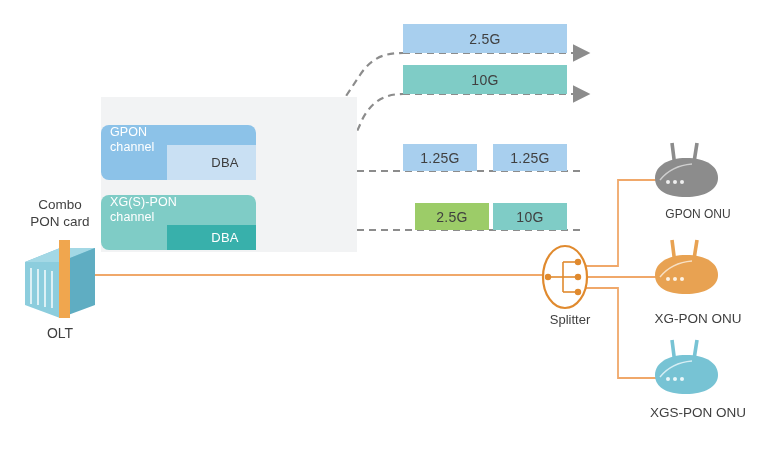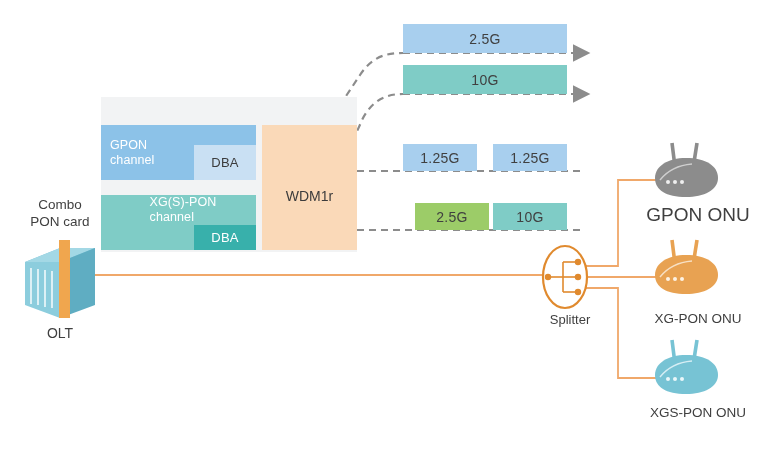--- a/index.html
+++ b/index.html
@@ -16,36 +16,38 @@
   .abs{position:absolute;}
 
   
   .grey-panel{
     left:101px;top:97px;width:256px;height:155px;
     background:#f2f3f4;
   }
 
   
   .chan{
-    display:flex;align-items:center;
+    display:flex;align-items:flex-start;
     box-sizing:border-box;
+    border-radius:8px;
   }
   .chan-label{
     flex:1;
     display:flex;flex-direction:column;justify-content:center;
     padding-left:9px;
     color:#ffffff;
     font-size:12.5px;
     line-height:15px;
     letter-spacing:.1px;
   }
   .dba{
     display:flex;align-items:center;justify-content:center;
     font-size:13px;
     letter-spacing:.2px;
+    padding-left:27px;
   }
 
   .gpon-chan{left:101px;top:125px;width:155px;height:55px;background:#8cc2e8;}
   .gpon-chan .dba{width:62px;background:#c9e0f3;color:#3c3c3c;align-self:flex-end;height:35px;}
 
   .xgs-chan{left:101px;top:195px;width:155px;height:55px;background:#7fccc6;flex-direction:column;}
   .xgs-chan .dba{width:62px;background:#38b0ab;color:#ffffff;align-self:flex-end;height:35px;}
 
   
   .wdm{
@@ -66,21 +68,21 @@
   .bw-125a  {left:403px;top:144px;width:74px; height:27px;background:#a8cfee;}
   .bw-125b  {left:493px;top:144px;width:74px; height:27px;background:#a8cfee;}
   .bw-25g-g {left:415px;top:203px;width:74px; height:27px;background:#9ccc68;}
   .bw-10g-b {left:493px;top:203px;width:74px; height:27px;background:#7fccc6;}
 
   
   .lbl{color:#3f3f3f;font-size:13.5px;line-height:17px;text-align:center;}
   .lbl-combo{left:20px;top:196px;width:80px;}
   .lbl-olt{left:32px;top:325px;width:56px;font-size:14px;}
   .lbl-splitter{left:528px;top:311px;width:84px;font-size:13px;text-align:center;}
-  .lbl-gpon-onu{left:638px;top:206px;width:120px;font-size:19px;}
+  .lbl-gpon-onu{left:638px;top:206px;width:120px;font-size:12px;}
   .lbl-xgpon-onu{left:630px;top:310px;width:136px;font-size:13.5px;}
   .lbl-xgspon-onu{left:628px;top:404px;width:140px;font-size:13.5px;}
 </style>
 </head>
 <body>
 
 <div id="diagram">
 
   <svg width="768" height="461" class="abs" style="left:0;top:0;">
 
@@ -201,23 +203,20 @@
   </div>
 
   <div class="abs chan xgs-chan">
     <div class="chan-label">
       <span>XG(S)-PON</span>
       <span>channel</span>
     </div>
     <div class="dba">DBA</div>
   </div>
 
-  <div class="abs wdm">
-    <span>WDM1r</span>
-  </div>
 
   <div class="abs bw bw-25g">2.5G</div>
   <div class="abs bw bw-10g-t">10G</div>
   <div class="abs bw bw-125a">1.25G</div>
   <div class="abs bw bw-125b">1.25G</div>
   <div class="abs bw bw-25g-g">2.5G</div>
   <div class="abs bw bw-10g-b">10G</div>
 
   <div class="abs lbl lbl-combo">
     <div>Combo</div>

